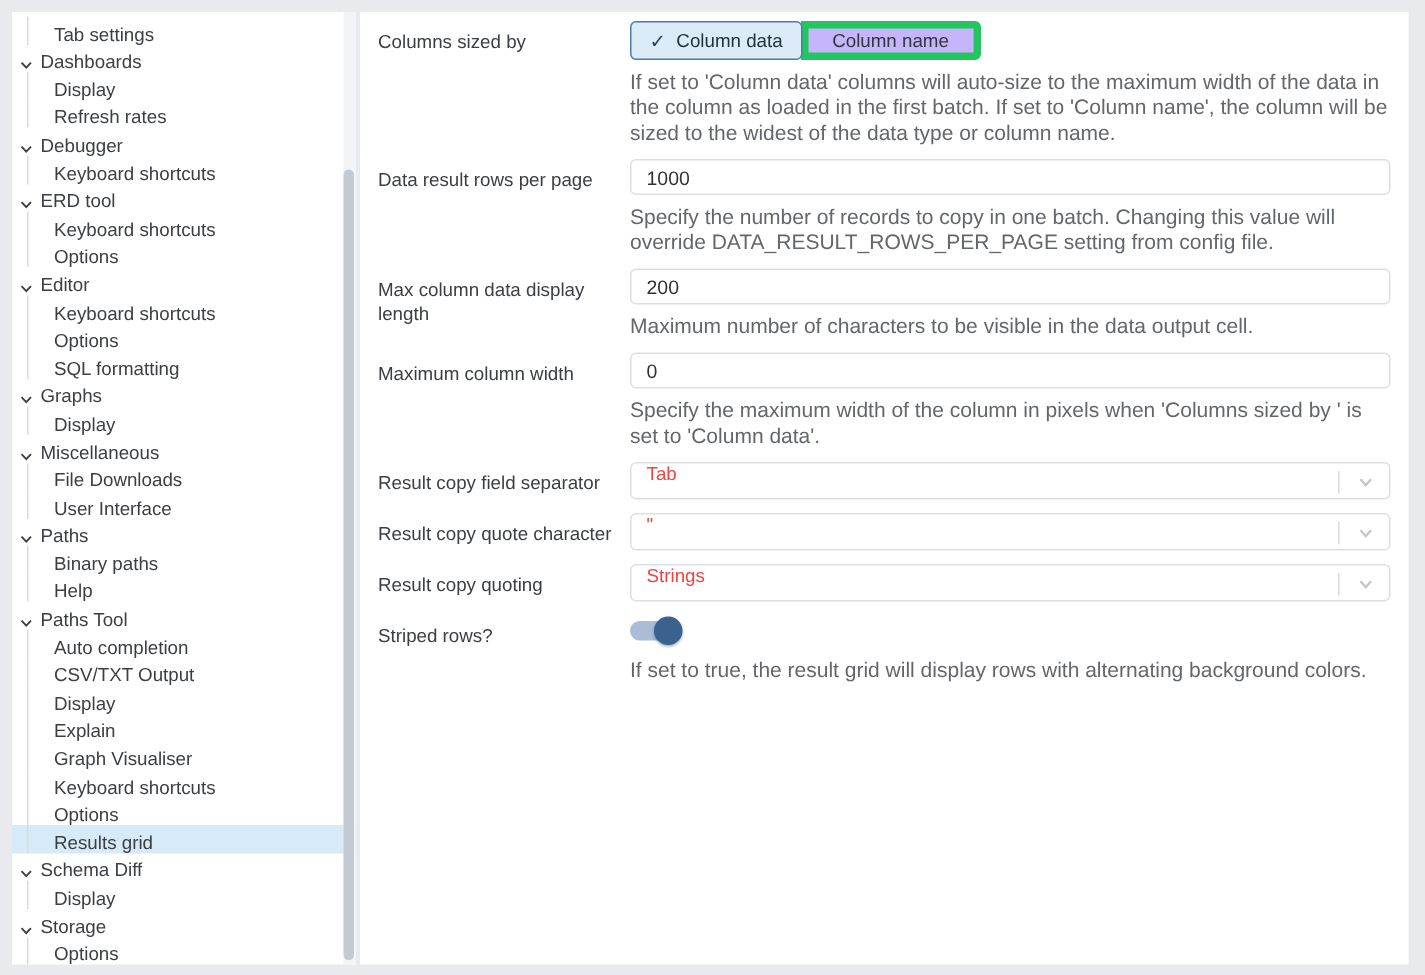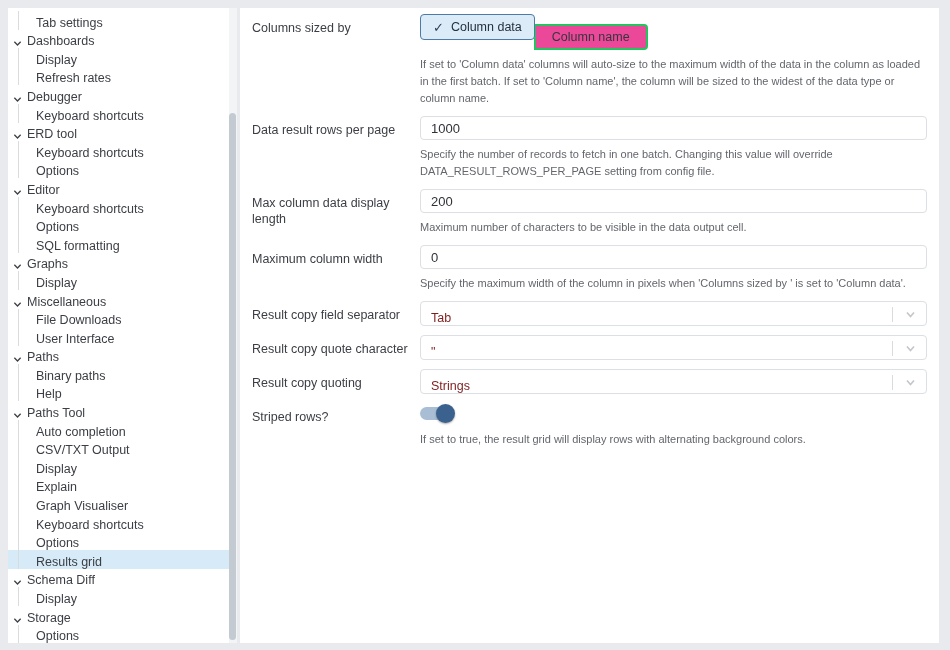--- a/index.html
+++ b/index.html
@@ -38,52 +38,52 @@
     position:absolute;left:240px;top:8px;width:699px;height:635px;
     background:#ffffff;box-sizing:border-box;padding:6px 12px 0 12px;
   }
   .form-row{display:flex;margin-bottom:9px;}
   .form-label{
     flex:0 0 168px;box-sizing:border-box;padding:6px 10px 0 0;
     font-size:12.5px;line-height:16px;color:#3b3e44;
   }
   .form-control{flex:1;min-width:0;}
   .help{
-    margin-top:6px;font-size:11px;line-height:17px;color:#63666c;
+    margin-top:6px;font-size:14px;line-height:17px;color:#63666c;
   }
   
   .txt{
     width:100%;box-sizing:border-box;height:24px;padding:2px 10px;
     border:1px solid #dcdfe3;border-radius:4px;background:#fff;
     font-family:inherit;font-size:13px;color:#2f3237;outline:none;
   }
   
   .sel{
     position:relative;width:100%;box-sizing:border-box;height:25px;
     border:1px solid #dcdfe3;border-radius:4px;background:#fff;
-    display:flex;align-items:flex-end;padding:0 44px 0 10px;
-    font-size:12.5px;color:#7f1d1d;cursor:pointer;
+    display:flex;align-items:flex-start;padding:0 44px 0 10px;
+    font-size:12.5px;color:#ef4444;cursor:pointer;
   }
   .sel .sep{
     position:absolute;right:33px;top:5px;width:1px;height:15px;background:#d9dbde;
   }
   .sel .chevron{position:absolute;right:10px;top:7px;}
   
   .btn-group{display:inline-flex;}
   .tbtn{
     height:26px;display:inline-flex;align-items:center;box-sizing:border-box;
     font-family:inherit;font-size:12.5px;cursor:pointer;
   }
   .tbtn.sel-on{
     gap:7px;padding:0 12px;background:#dcebf8;border:1px solid #4d7ba7;
     border-radius:4px;color:#25313e;position:relative;z-index:1;
   }
   .tbtn.sel-off{
-    padding:0 16px;background:#ec4899;border:2px solid #22c55e;
-    border-radius:0 4px 4px 0;margin-left:-1px;color:#33373c;margin-top:10px;
+    padding:0 16px;background:#c4b5fd;border:5px solid #22c55e;
+    border-radius:0 4px 4px 0;margin-left:-1px;color:#33373c;
   }
   .checkmark{font-size:13px;color:#2c3e55;line-height:1;}
   
   .switch{position:relative;width:36px;height:20px;cursor:pointer;}
   .switch .track{
     position:absolute;left:0;top:3.5px;width:33px;height:13px;border-radius:7px;
     background:#a9bed4;
   }
   .switch .knob{
     position:absolute;left:16px;top:0.5px;width:19px;height:19px;border-radius:50%;
@@ -271,21 +271,21 @@
         </button>
       </div>
       <div class="help">If set to 'Column data' columns will auto-size to the maximum width of the data in the column as loaded in the first batch. If set to 'Column name', the column will be sized to the widest of the data type or column name.</div>
     </div>
   </div>
 
   <div class="form-row">
     <div class="form-label">Data result rows per page</div>
     <div class="form-control">
       <input class="txt" type="text" value="1000" style="">
-      <div class="help">Specify the number of records to fetch in one batch. Changing this value will override DATA_RESULT_ROWS_PER_PAGE setting from config file.</div>
+      <div class="help">Specify the number of records to copy in one batch. Changing this value will override DATA_RESULT_ROWS_PER_PAGE setting from config file.</div>
     </div>
   </div>
 
   <div class="form-row">
     <div class="form-label">Max column data display length</div>
     <div class="form-control">
       <input class="txt" type="text" value="200" style="">
       <div class="help">Maximum number of characters to be visible in the data output cell.</div>
     </div>
   </div>

